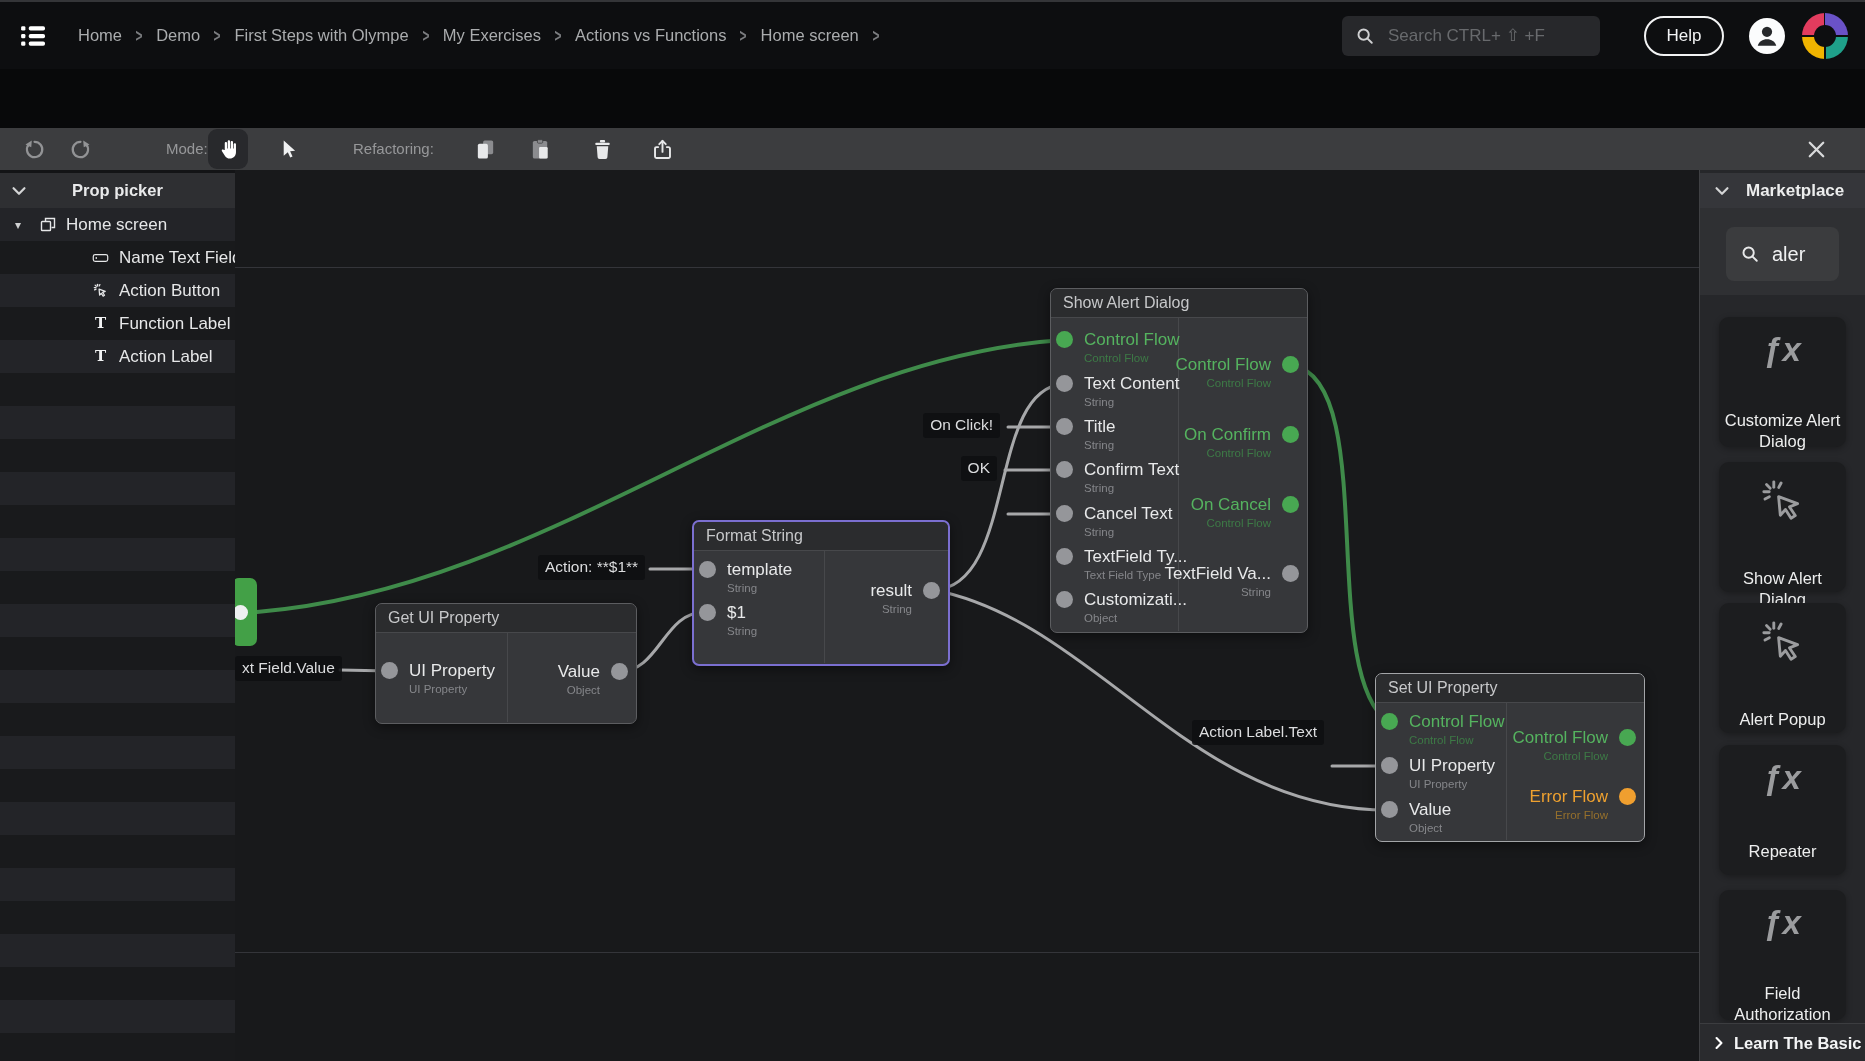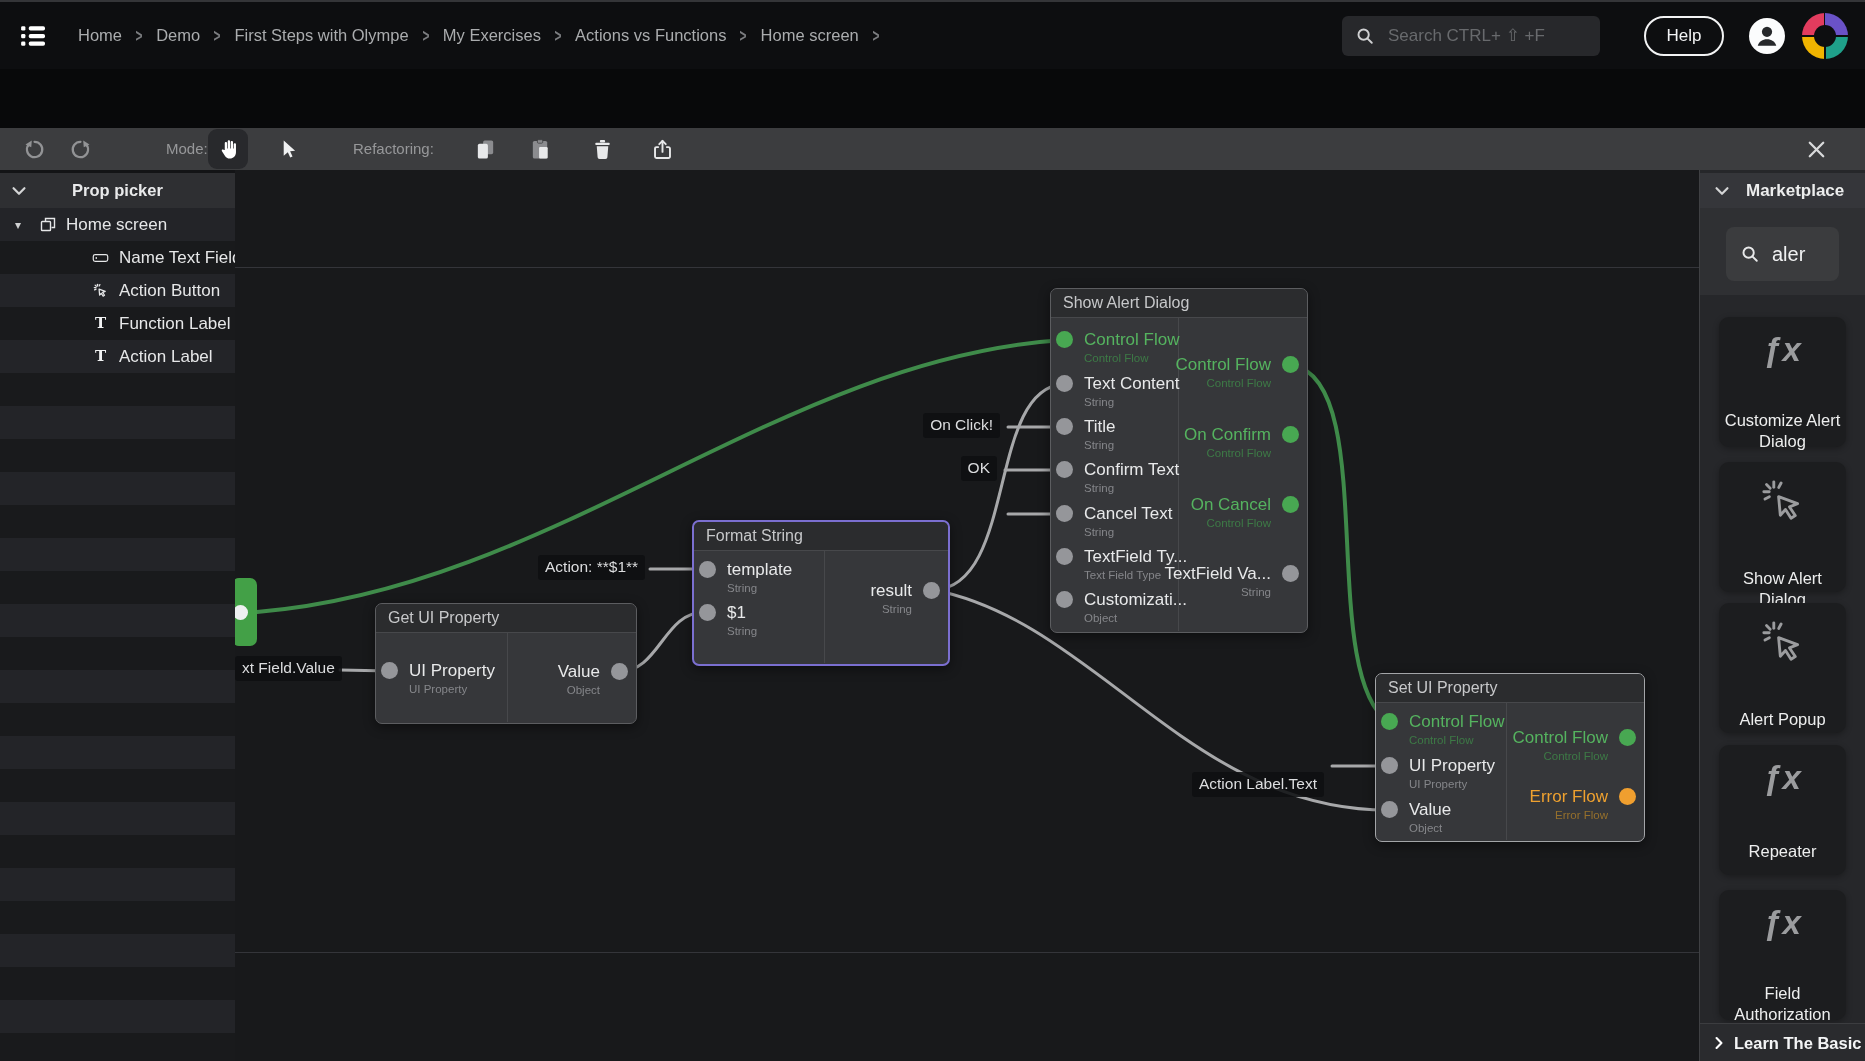--- a/index.html
+++ b/index.html
@@ -293,21 +293,21 @@
   </svg>
 
   <div id="flow-start">
       <span class="sdot"></span>
     </div>
 
   <div class="wlabel" style="right:699px;top:243px">On Click!</div>
   <div class="wlabel" style="right:702px;top:286px">OK</div>
   <div class="wlabel" style="left:303px;top:385px">Action: **$1**</div>
   <div class="wlabel" style="left:0px;top:486px">xt Field.Value</div>
-  <div class="wlabel" style="right:375px;top:602px">Action Label.Text</div>
+  <div class="wlabel" style="right:375px;top:550px">Action Label.Text</div>
 
   <div class="node" id="node-show-alert-dialog" style="left:815px;top:118px;width:258px;height:345px">
     <div class="hd">Show Alert Dialog</div>
     <div class="vdiv" style="left:127px"></div>
     <div class="port in" style="top:40px">
         <span class="dot g"></span>
         <span class="pl">
           <span class="pm green">Control Flow</span>
           <span class="ps gs">Control Flow</span>
         </span>

